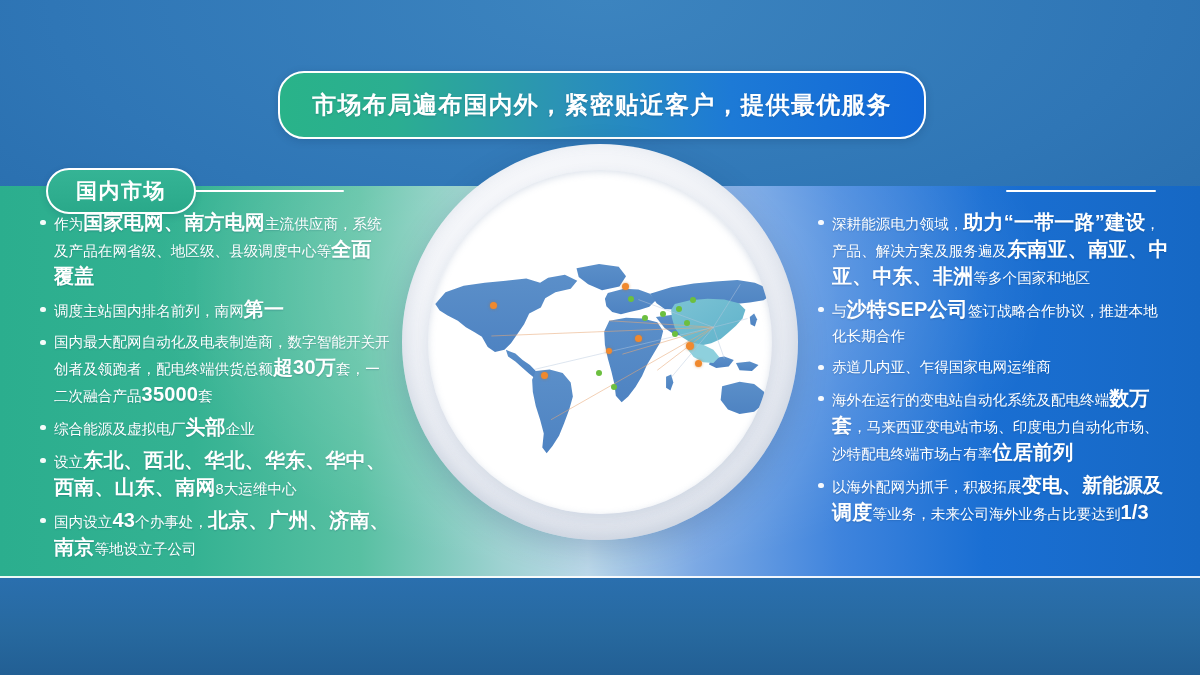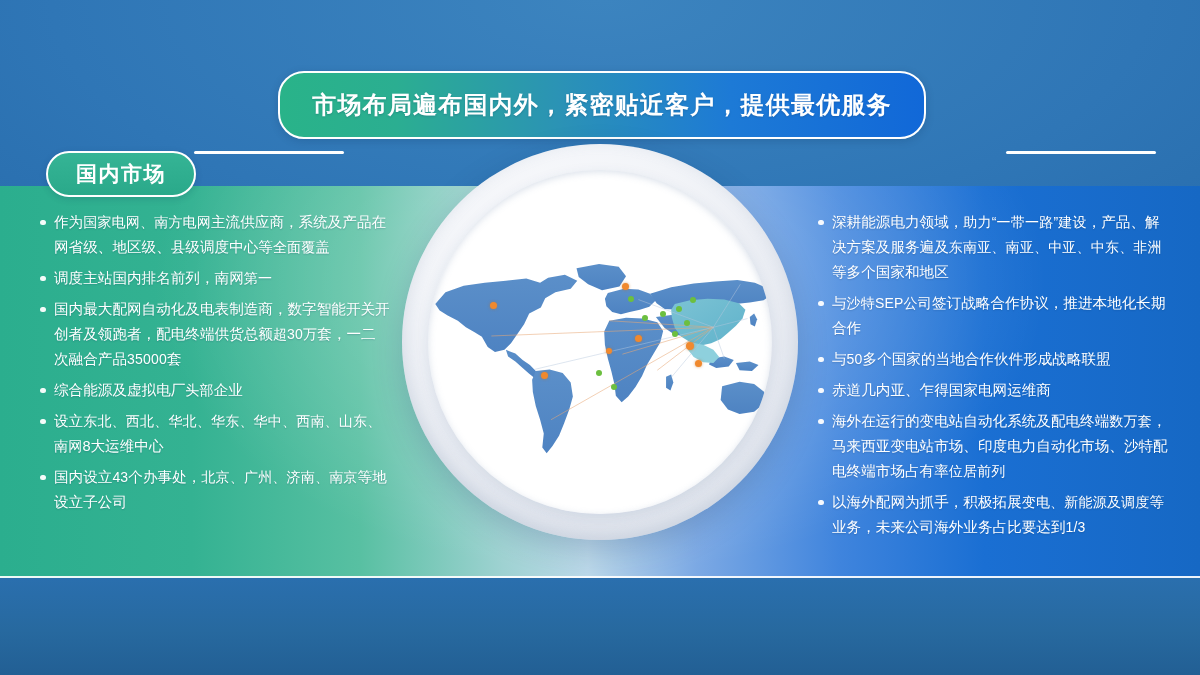--- a/index.html
+++ b/index.html
@@ -47,21 +47,21 @@
         #7ca9e4 58%, #3f84dd 70%, #1a6fd3 82%, #1668c4 100%);
     border-bottom:2px solid rgba(255,255,255,.92);
   }
   #band-hi{
     position:absolute; inset:0;
     background:radial-gradient(60% 120% at 50% 25%, rgba(255,255,255,.34) 0%, rgba(255,255,255,0) 62%);
     pointer-events:none;
   }
 
   
-  .sec-head{ position:absolute; top:151px; height:46px; display:flex; align-items:flex-start; }
+  .sec-head{ position:absolute; top:168px; height:46px; display:flex; align-items:center; }
   .sec-pill{
     height:46px; border-radius:23px; border:2.5px solid #fff;
     display:flex; align-items:center; justify-content:center;
     padding:0 28px;
     box-shadow:0 2px 7px rgba(10,45,85,.16);
   }
   .sec-pill span{
     color:#fff; font-size:21px; font-weight:bold; letter-spacing:1.5px; white-space:nowrap;
   }
   .sec-line{ height:2.5px; background:#fff; border-radius:2px; }
@@ -82,21 +82,21 @@
   .bullet{
     position:relative; padding-left:14px; margin-bottom:6px;
     color:#ffffff; font-size:14.6px; line-height:25px;
     text-shadow:0 1px 1.5px rgba(8,45,85,.22);
   }
   .bullet:before{
     content:""; position:absolute; left:0; top:9.5px;
     width:5.5px; height:5.5px; border-radius:50%; background:#fff;
     opacity:.95;
   }
-  .bullet b{ font-weight:normal; font-size:14px; letter-spacing:.2px;margin-top:16px; }
+  .bullet b{ font-weight:bold; font-size:20px; letter-spacing:.2px;margin-top:16px; }
 
   
   #globe-wrap{
     position:absolute; left:402px; top:144px; width:396px; height:396px;
   }
   #globe-outer{
     position:absolute; inset:0; border-radius:50%;
     background:
       radial-gradient(circle at 42% 32%, #fdfdff 0%, #f2f4f8 40%, #e3e7ef 70%, #dfe4ec 100%);
     box-shadow:0 10px 30px rgba(20,55,100,.22), inset 0 -6px 16px rgba(150,165,190,.30);
@@ -244,19 +244,18 @@
       <div class="bullet"><span>作为</span><b>国家电网、南方电网</b><span>主流供应商，系统及产品在网省级、地区级、县级调度中心等</span><b>全面覆盖</b></div>
       <div class="bullet"><span>调度主站国内排名前列，南网</span><b>第一</b></div>
       <div class="bullet"><span>国内最大配网自动化及电表制造商，数字智能开关开创者及领跑者，配电终端供货总额</span><b>超30万</b><span>套，一二次融合产品</span><b>35000</b><span>套</span></div>
       <div class="bullet"><span>综合能源及虚拟电厂</span><b>头部</b><span>企业</span></div>
       <div class="bullet"><span>设立</span><b>东北、西北、华北、华东、华中、西南、山东、南网</b><span>8大运维中心</span></div>
       <div class="bullet"><span>国内设立</span><b>43</b><span>个办事处，</span><b>北京、广州、济南、南京</b><span>等地设立子公司</span></div>
     </div>
   <div class="col" id="col-right">
       <div class="bullet"><span>深耕能源电力领域，</span><b>助力“一带一路”建设</b><span>，产品、解决方案及服务遍及</span><b>东南亚、南亚、中亚、中东、非洲</b><span>等多个国家和地区</span></div>
       <div class="bullet"><span>与</span><b>沙特SEP公司</b><span>签订战略合作协议，推进本地化长期合作</span></div>
-      <div class="bullet"><span>与</span><b>50</b><span>多个国家的当地合作伙件形成战略联盟</span></div>
       <div class="bullet"><span>赤道几内亚、乍得国家电网运维商</span></div>
       <div class="bullet"><span>海外在运行的变电站自动化系统及配电终端</span><b>数万套</b><span>，马来西亚变电站市场、印度电力自动化市场、沙特配电终端市场占有率</span><b>位居前列</b></div>
       <div class="bullet"><span>以海外配网为抓手，积极拓展</span><b>变电、新能源及调度</b><span>等业务，未来公司海外业务占比要达到</span><b>1/3</b></div>
     </div>
 
 </div>
 
 </body></html>

